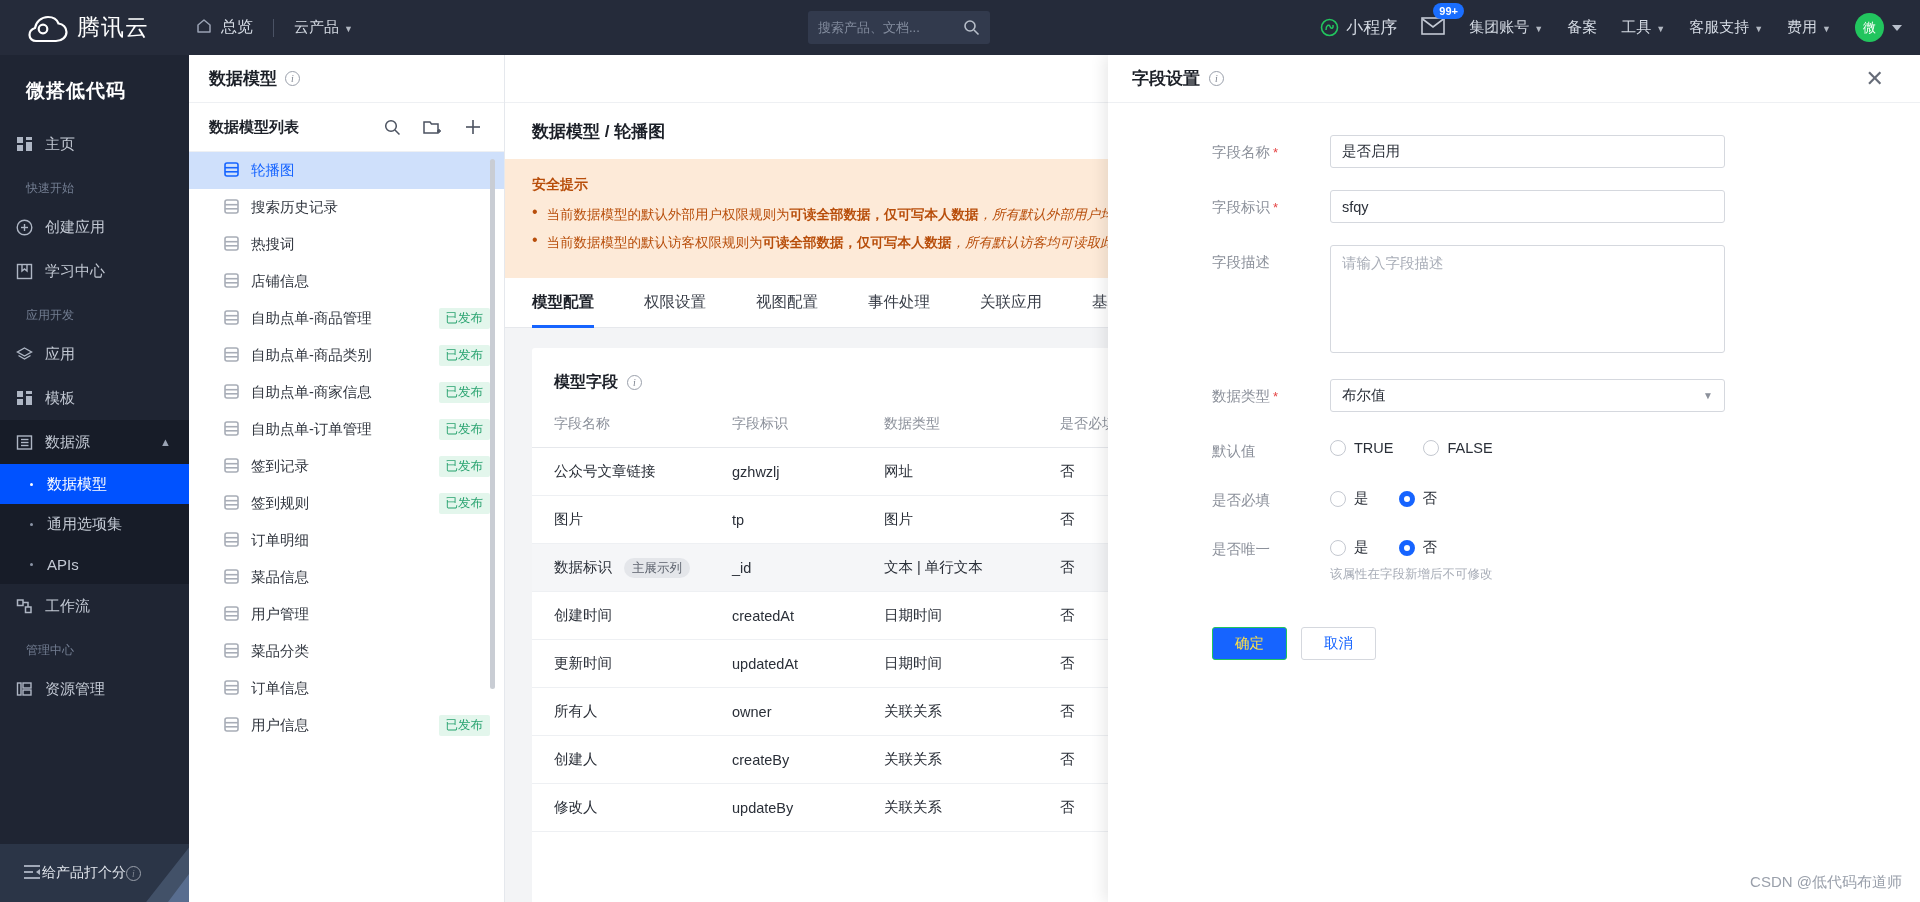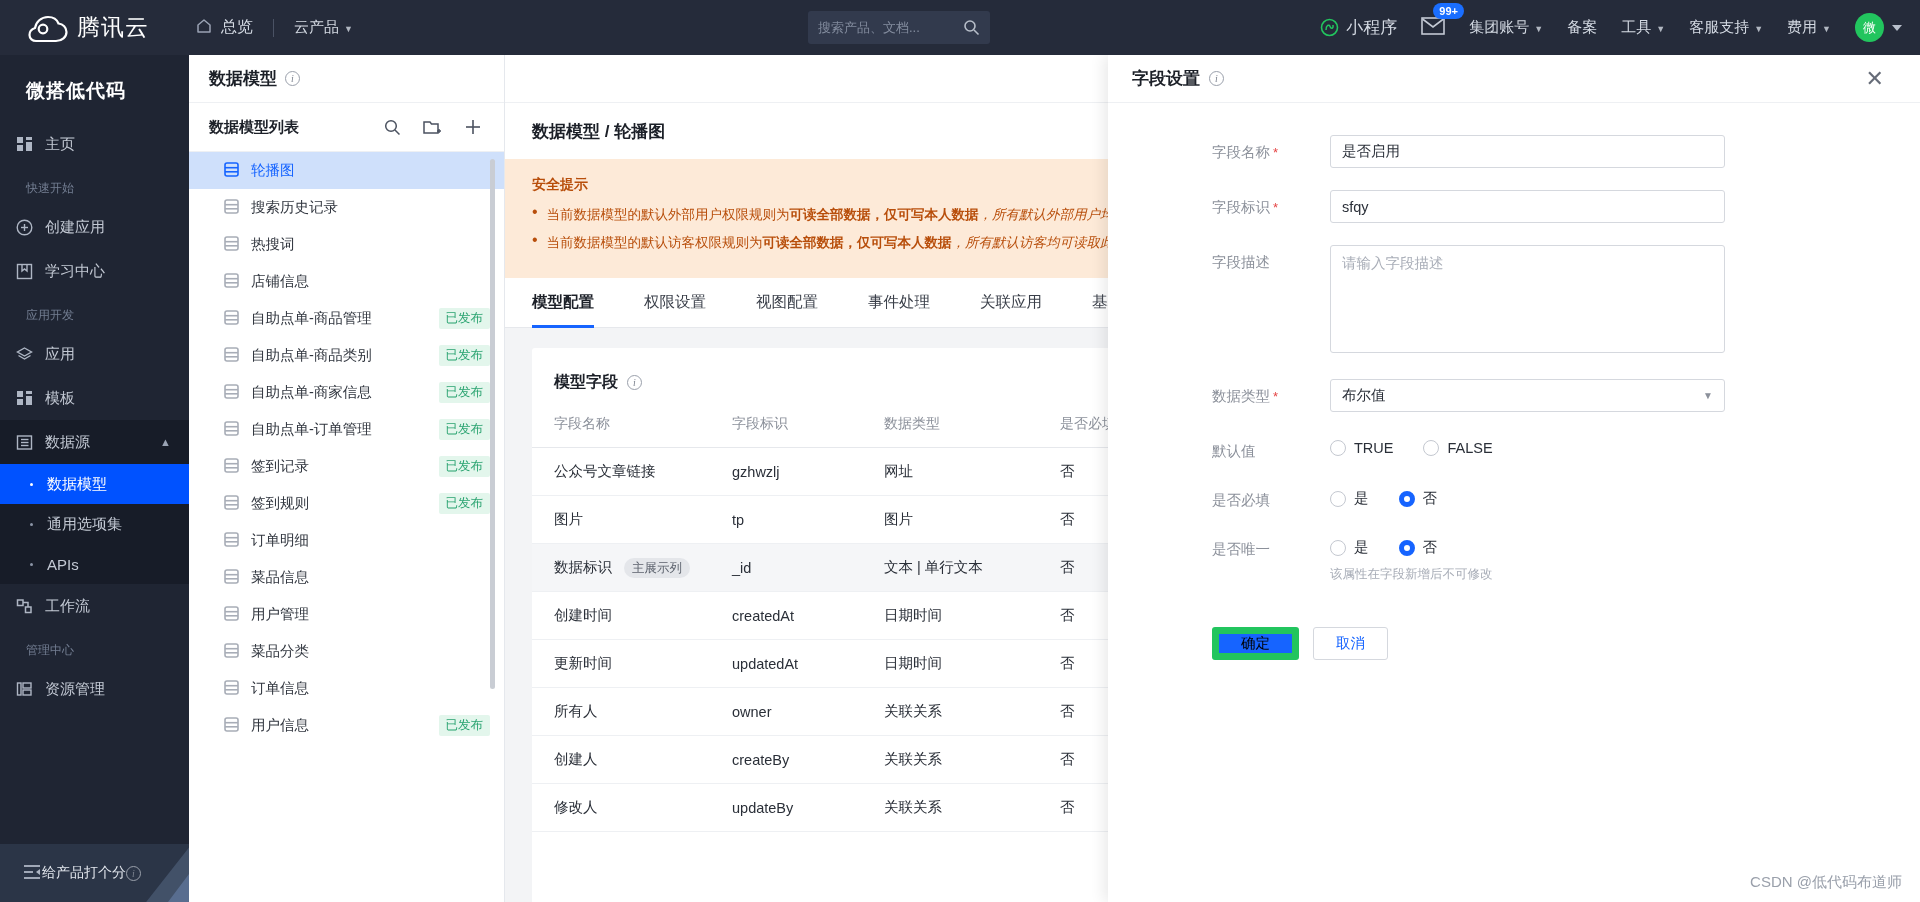--- a/index.html
+++ b/index.html
@@ -210,21 +210,21 @@
   .radios { display: flex; align-items: center; gap: 30px; padding-top: 6px; }
   .radio { display: flex; align-items: center; gap: 8px; cursor: pointer; font-size: 14.5px; color: #2a2f38; }
   .rk { width: 16px; height: 16px; border-radius: 50%; border: 1px solid #c4c8d0; background: #fff; flex: none; }
   .rk.on { border: 5px solid #1664ff; background: #fff; }
   .hint { font-size: 12.5px; color: #a8adb7; padding-top: 9px; }
   .btn-row { padding: 22px 0 0 104px; display: flex; gap: 14px; }
   .btn {
     height: 33px; padding: 0 22px; border-radius: 3px; font-size: 14.5px; cursor: pointer;
     display: flex; align-items: center; justify-content: center; font-family: inherit;
   }
-  .btn-primary { background: #1664ff; color: #000000; border: 7px solid #22c55e; }
+  .btn-primary { background: #1664ff; color: #fde047; border: 1px solid #22c55e; }
   .btn-ghost { background: #fff; color: #1664ff; border: 1px solid #d5d8de; }
   .watermark {
     position: absolute; right: 18px; bottom: 10px; font-size: 15px; color: #9aa0ab; z-index: 60;
   }
 </style>
 </head>
 <body>
 
 <div class="app">
 

